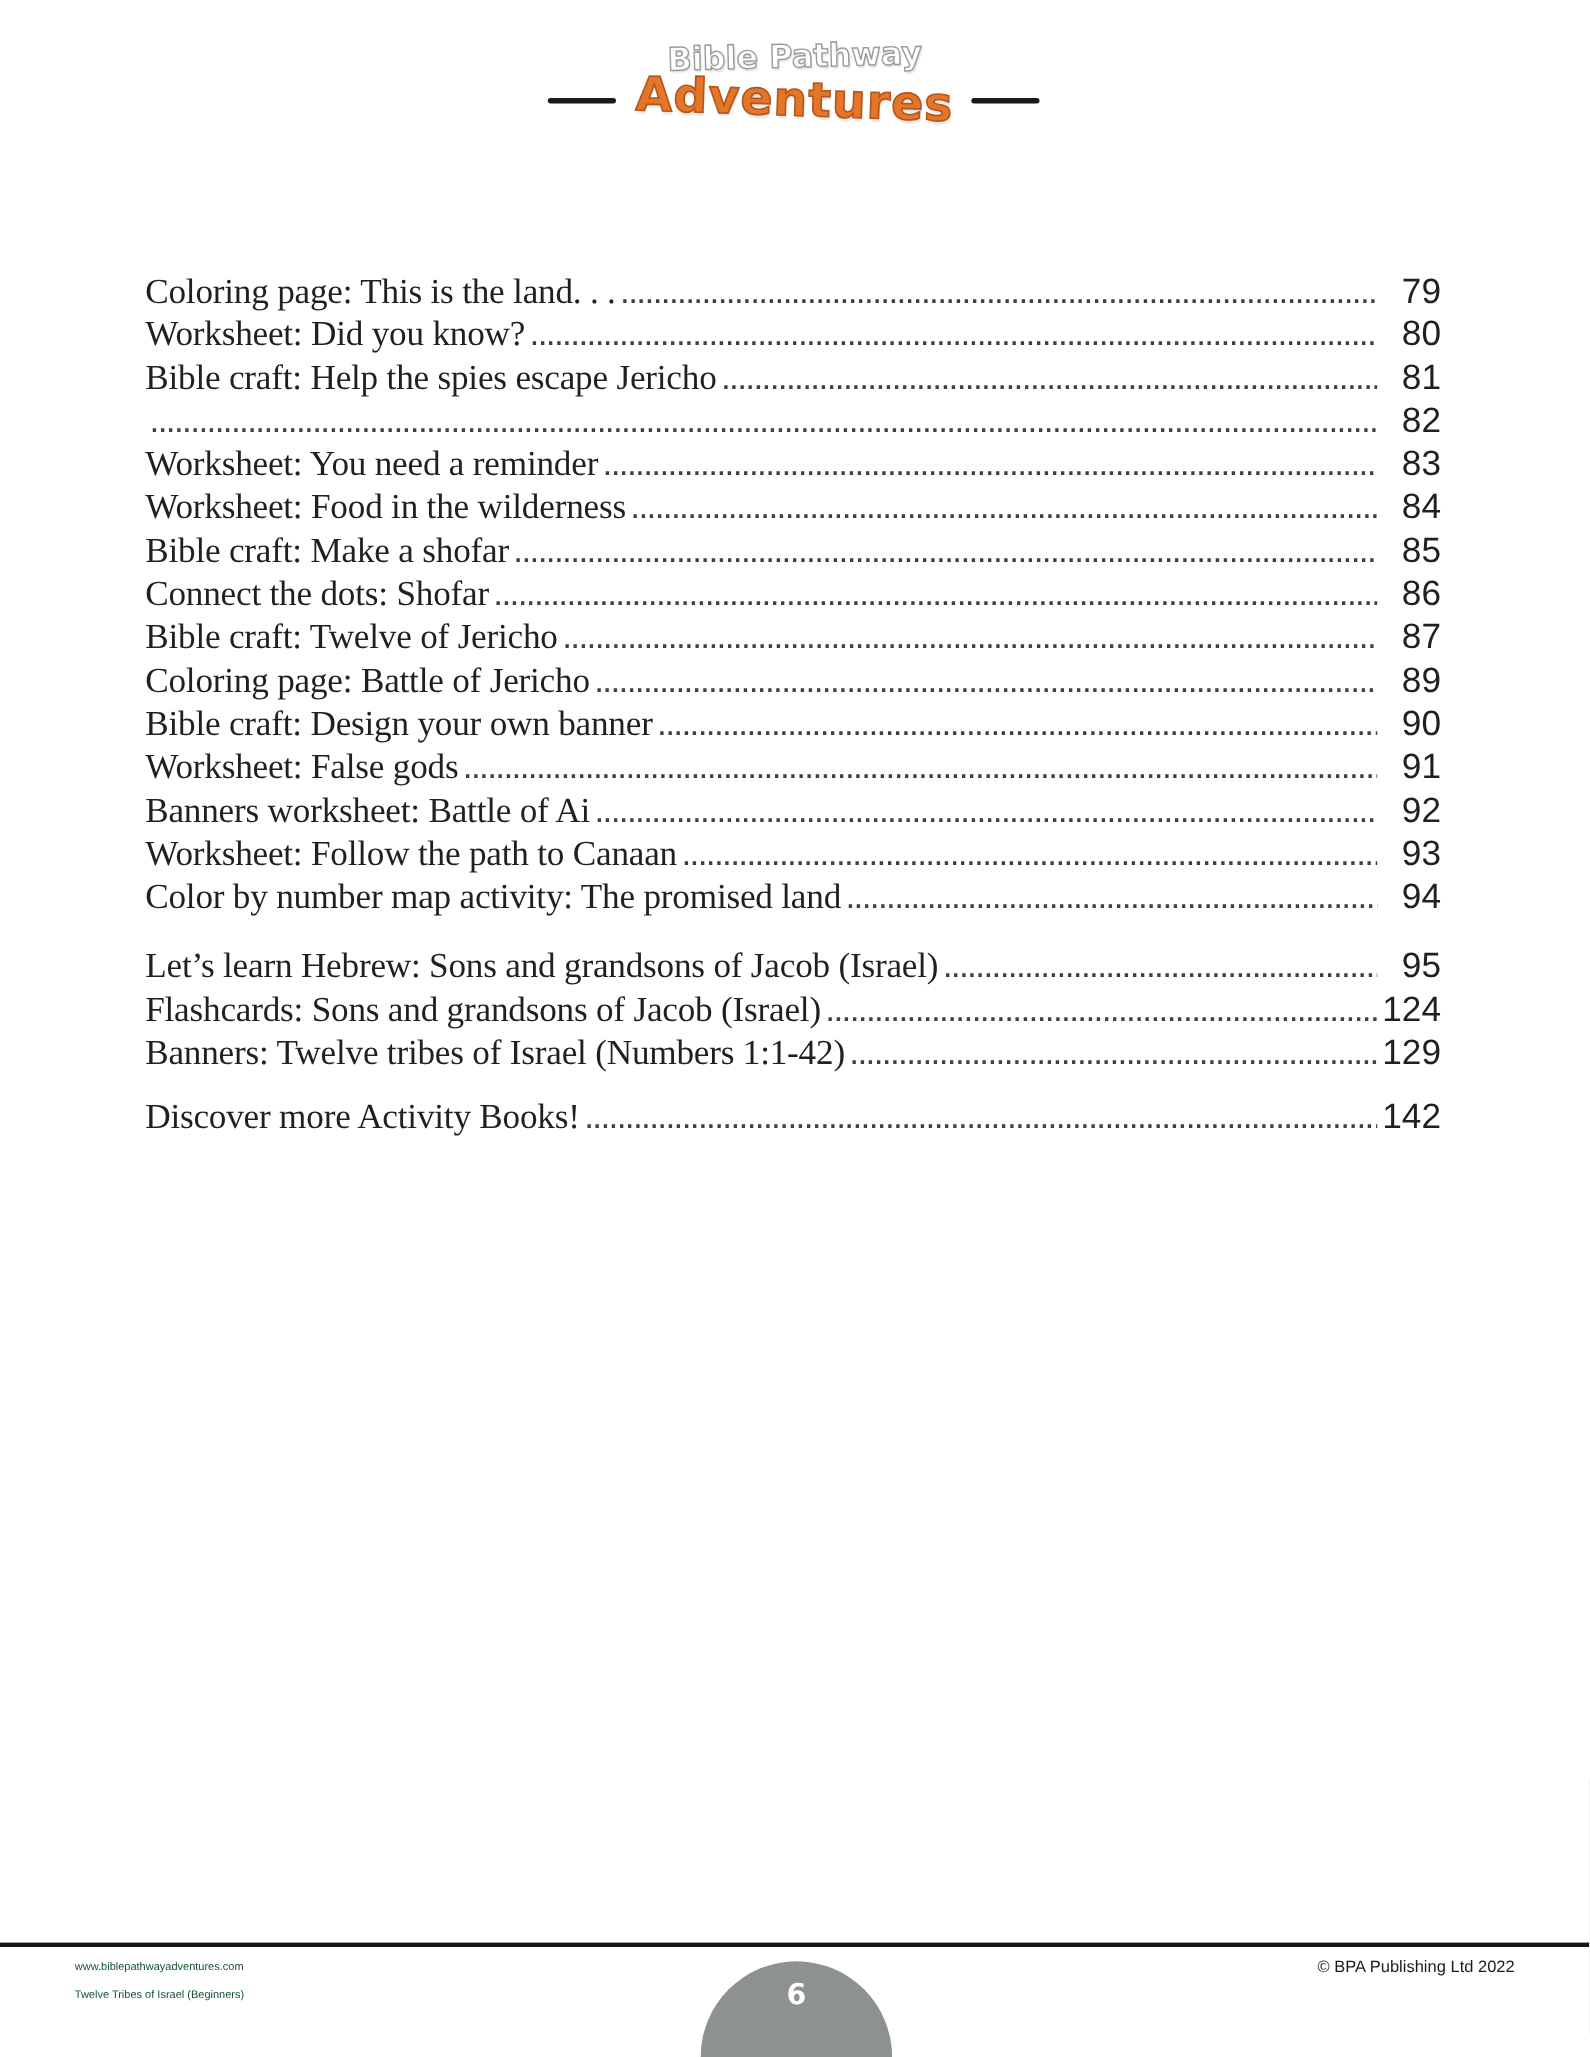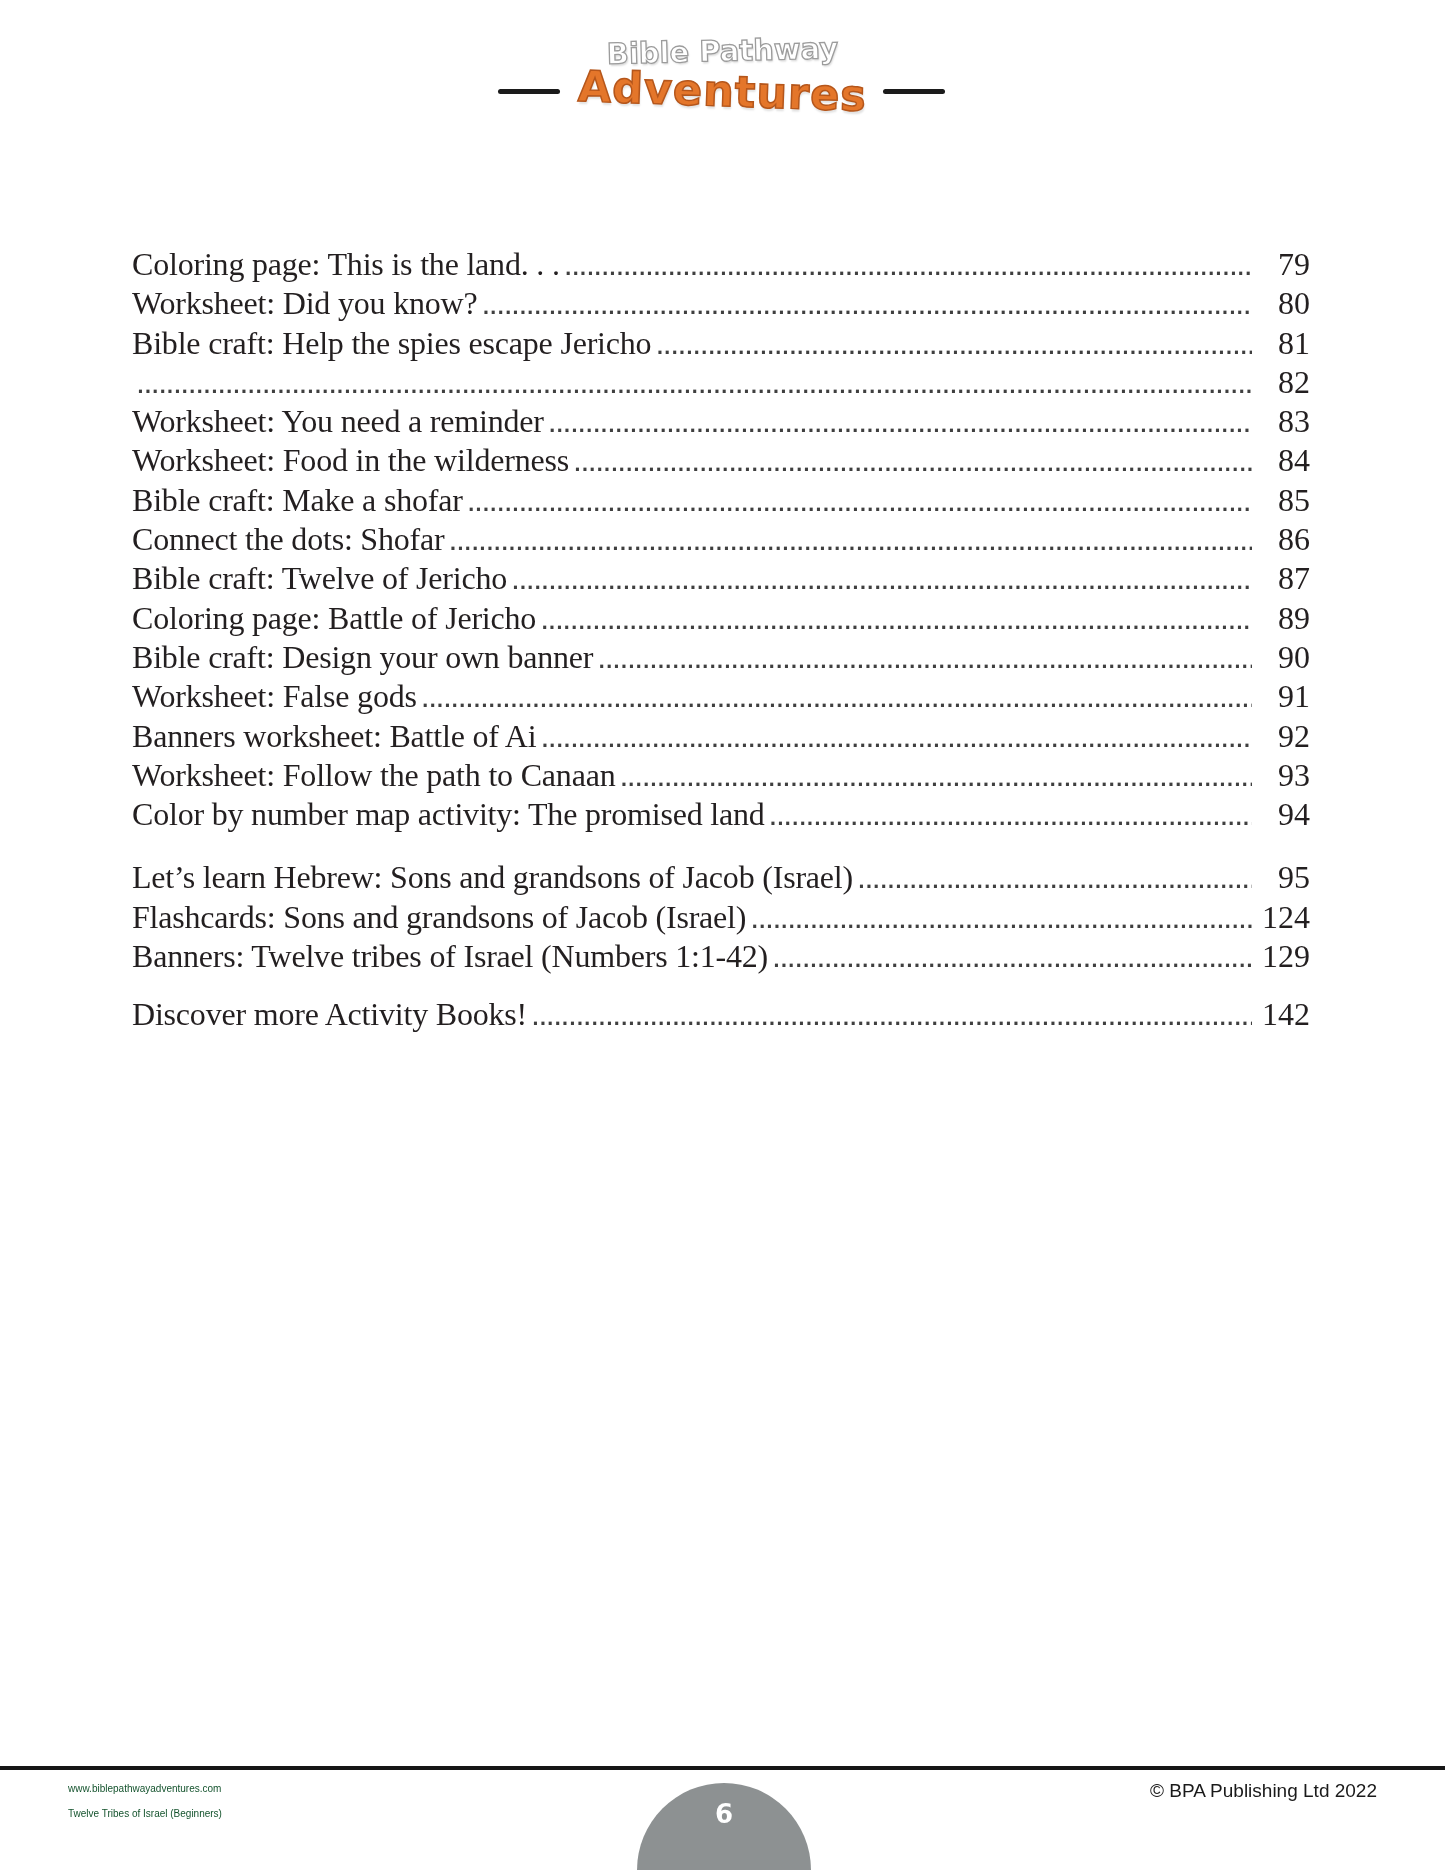--- a/index.html
+++ b/index.html
@@ -85,21 +85,20 @@
     overflow: hidden;
     white-space: nowrap;
     letter-spacing: -1.5px;
     color: #3f3f3f;
     padding: 0 5px 0 4px;
   }
   .toc-page {
     flex: 0 0 auto;
     min-width: 58px;
     text-align: right;
-    font-family: Liberation Serif, serif;
   }
 
   
   .footer-rule {
     position: absolute;
     left: 0;
     top: 1766px;
     width: 100%;
     height: 3.5px;
     background: #161616;
@@ -109,21 +108,21 @@
     left: 68px;
     top: 1776px;
     font-size: 10px;
     line-height: 25px;
     color: #14532d;
   }
   .footer-right {
     position: absolute;
     right: 68px;
     top: 1780px;
-    font-size: 19px;
+    font-size: 15px;
     color: #1a1a1a;
   }
   .page-badge {
     position: absolute;
     left: 637px;
     top: 1783px;
     width: 174px;
     height: 174px;
     border-radius: 50%;
     background: #8d9192;

